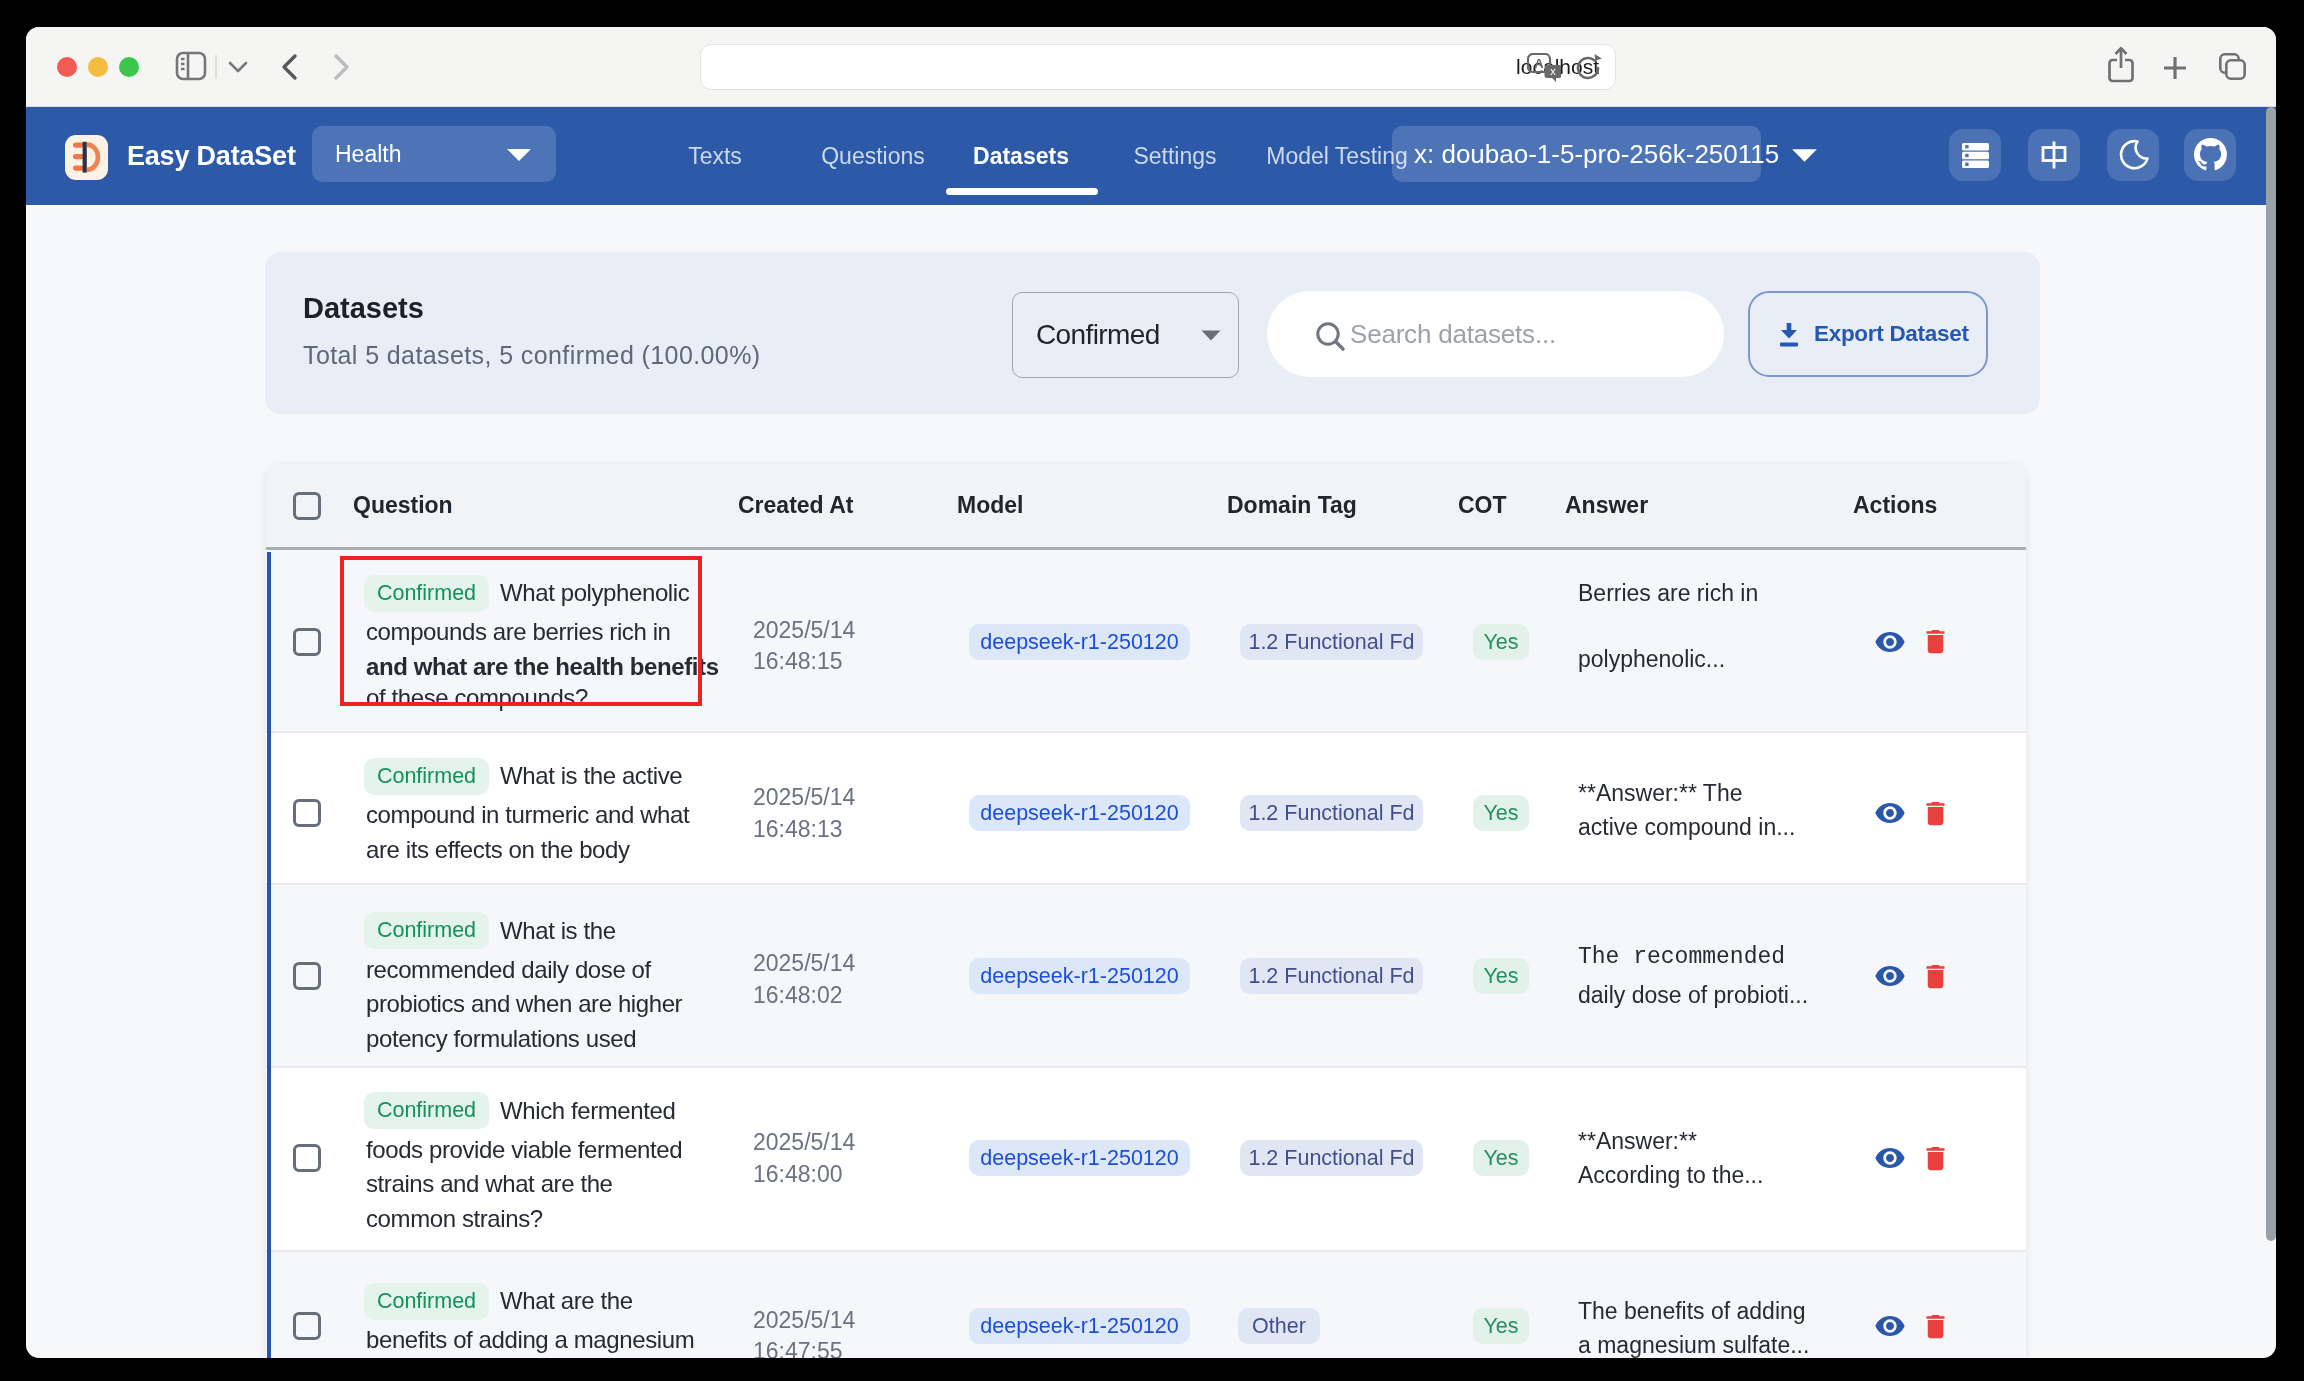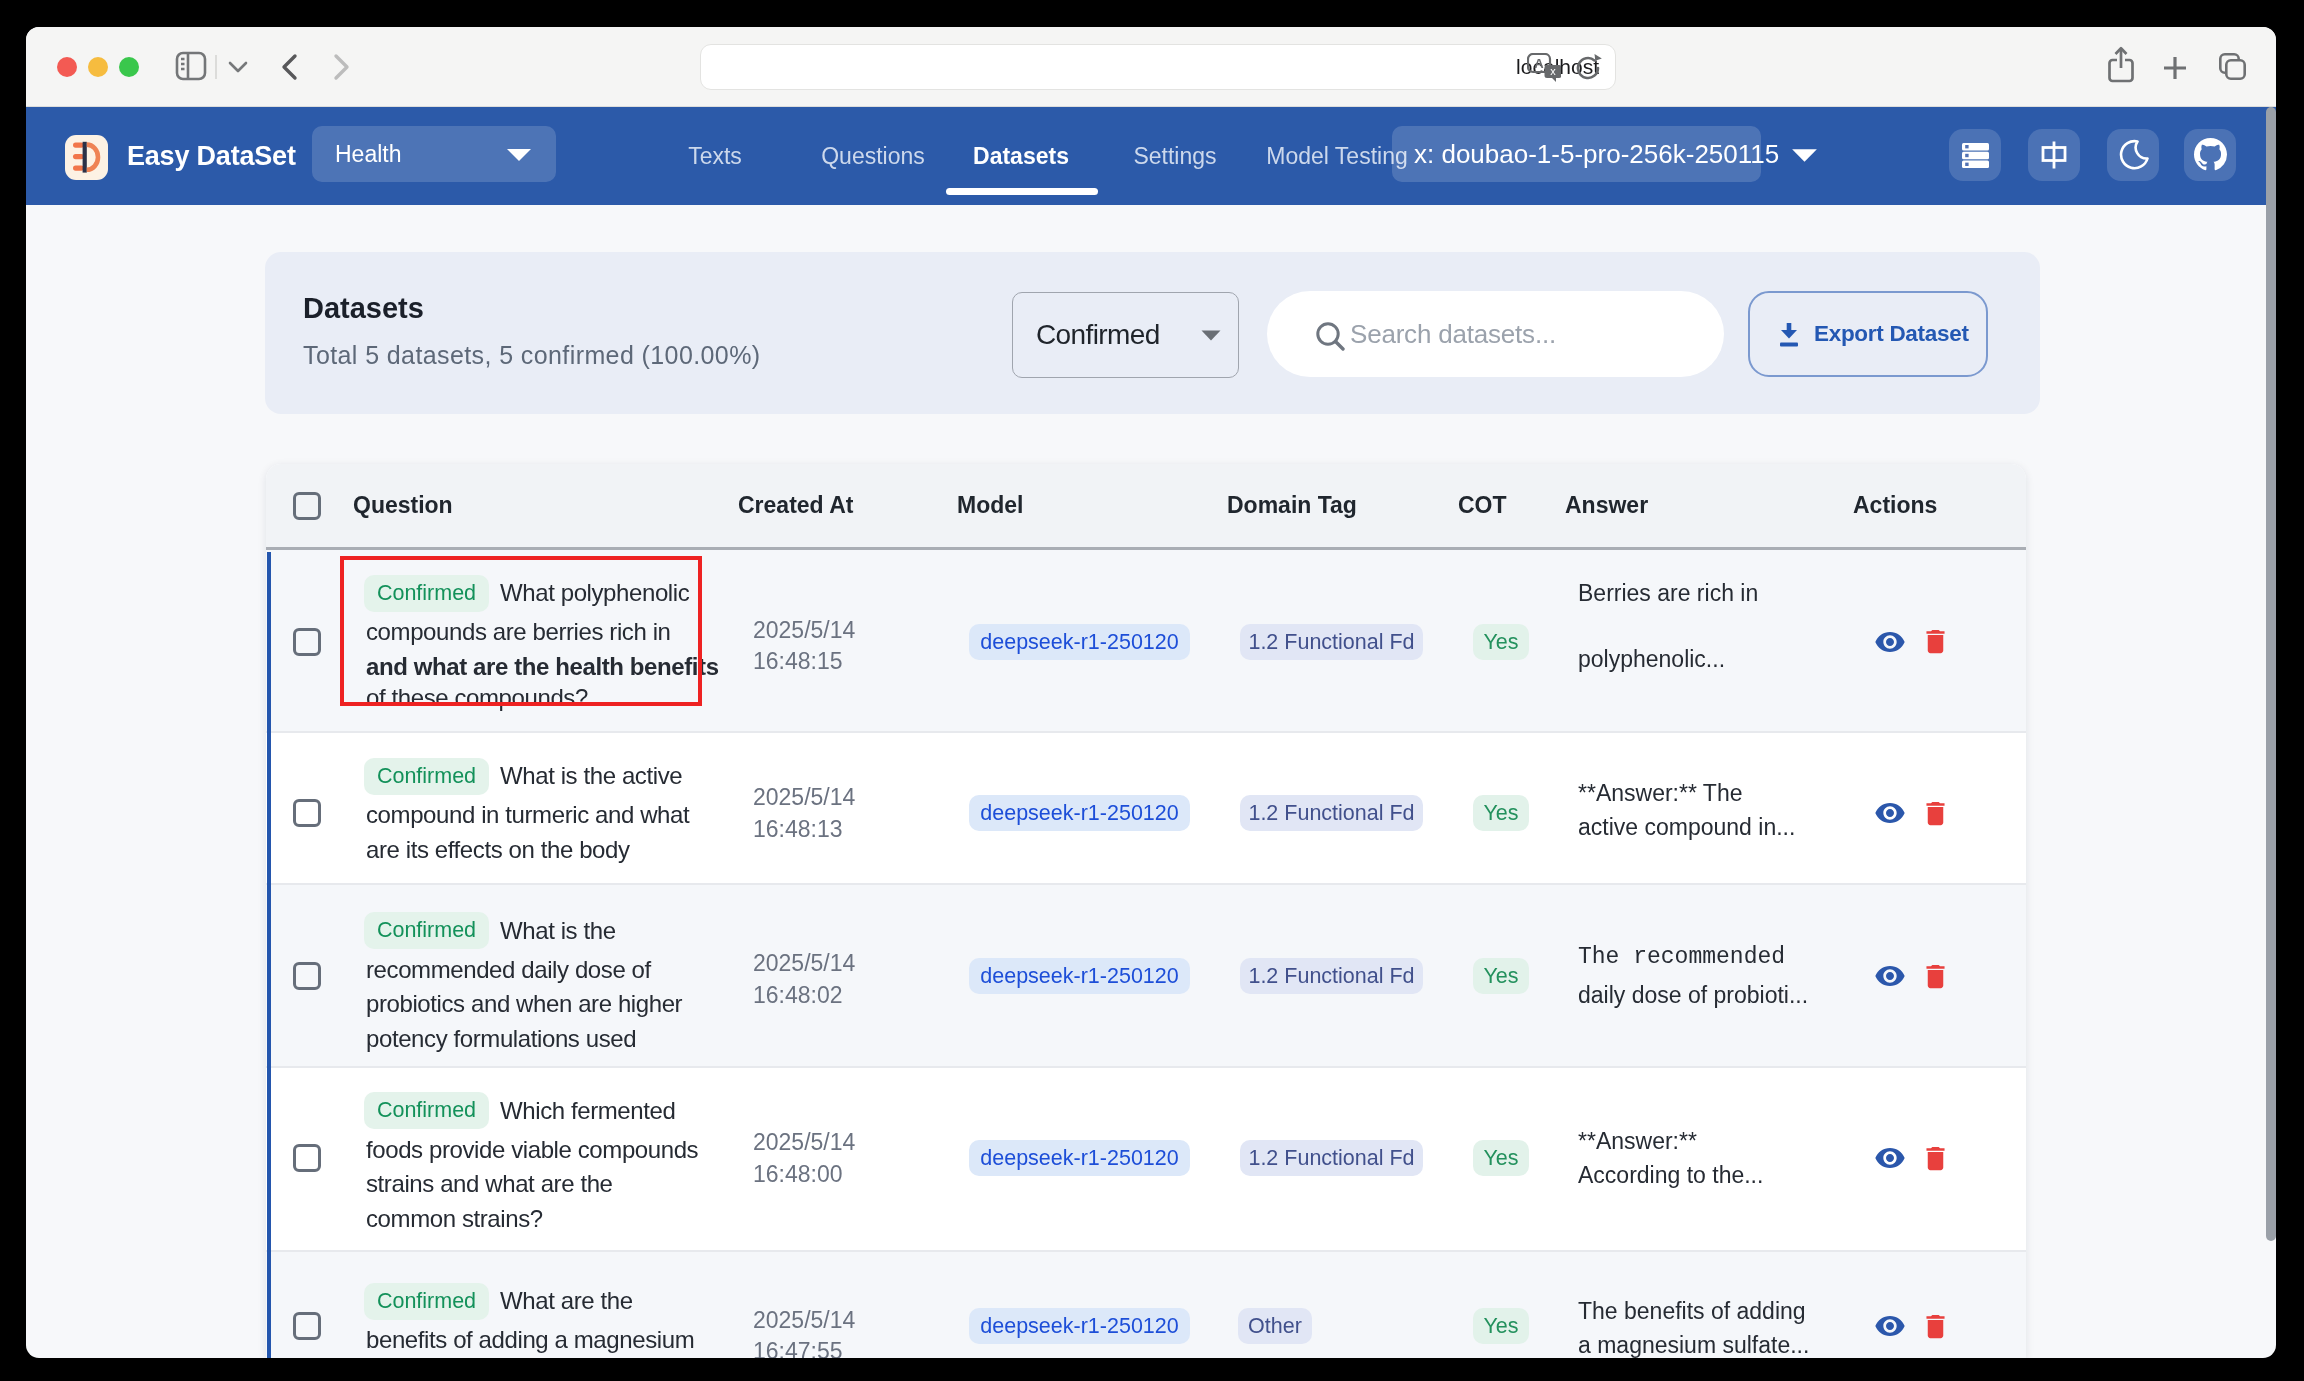--- a/index.html
+++ b/index.html
@@ -280,21 +280,21 @@
   <div class="ans" style="top:950.5px;">daily dose of probioti...</div>
   <svg class="abs" style="left:1848px; top:933px;" width="32" height="32" viewBox="0 0 24 24">
       <path fill="#2b57ab" d="M12 4.5C7 4.5 2.73 7.61 1 12c1.73 4.39 6 7.5 11 7.5s9.27-3.11 11-7.5c-1.73-4.39-6-7.5-11-7.5zM12 17c-2.76 0-5-2.24-5-5s2.24-5 5-5 5 2.24 5 5-2.24 5-5 5zm0-8c-1.66 0-3 1.34-3 3s1.34 3 3 3 3-1.34 3-3-1.34-3-3-3z"></path>
     </svg>
   <svg class="abs" style="left:1894.0px; top:933.5px;" width="31" height="31" viewBox="0 0 24 24">
       <path fill="#e8403d" d="M6 19c0 1.1.9 2 2 2h8c1.1 0 2-.9 2-2V7H6v12zM19 4h-3.5l-1-1h-5l-1 1H5v2h14V4z"></path>
     </svg>
   <div class="cb" style="top:1117px;"></div>
   <div class="cchip" style="top:1065.0px;">Confirmed</div>
   <div class="qline" style="left:474px; top:1064.5px;">Which fermented</div>
-  <div class="qline" style="top:1103.5px;">foods provide viable compounds</div>
+  <div class="qline" style="top:1103.5px;">foods provide viable fermented</div>
   <div class="qline" style="top:1138px;">strains and what are the</div>
   <div class="qline" style="top:1172.5px;">common strains?</div>
   <div class="dt" style="top:1099px;">2025/5/14</div>
   <div class="dt" style="top:1131px;">16:48:00</div>
   <div class="chip mchip" style="top:1113px;">deepseek-r1-250120</div>
   <div class="chip dchip" style="left:1214px; width:183px; top:1113px;">1.2 Functional Fd</div>
   <div class="chip ychip" style="top:1113px;">Yes</div>
   <div class="ans" style="top:1097px;">**Answer:**</div>
   <div class="ans" style="top:1131px;">According to the...</div>
   <svg class="abs" style="left:1848px; top:1115px;" width="32" height="32" viewBox="0 0 24 24">
@@ -303,21 +303,21 @@
   <svg class="abs" style="left:1894.0px; top:1115.5px;" width="31" height="31" viewBox="0 0 24 24">
       <path fill="#e8403d" d="M6 19c0 1.1.9 2 2 2h8c1.1 0 2-.9 2-2V7H6v12zM19 4h-3.5l-1-1h-5l-1 1H5v2h14V4z"></path>
     </svg>
   <div class="cb" style="top:1285px;"></div>
   <div class="cchip" style="top:1255.5px;">Confirmed</div>
   <div class="qline" style="left:474px; top:1255px;">What are the</div>
   <div class="qline" style="top:1294px;">benefits of adding a magnesium</div>
   <div class="dt" style="top:1277px;">2025/5/14</div>
   <div class="dt" style="top:1308px;">16:47:55</div>
   <div class="chip mchip" style="top:1281px;">deepseek-r1-250120</div>
-  <div class="chip dchip" style="left:1212px; width:74px; top:1281px;">Other</div>
+  <div class="chip dchip" style="left:1212px; width:82px; top:1281px;">Other</div>
   <div class="chip ychip" style="top:1281px;">Yes</div>
   <div class="ans" style="top:1267px;">The benefits of adding</div>
   <div class="ans" style="top:1301px;">a magnesium sulfate...</div>
   <svg class="abs" style="left:1848px; top:1283px;" width="32" height="32" viewBox="0 0 24 24">
       <path fill="#2b57ab" d="M12 4.5C7 4.5 2.73 7.61 1 12c1.73 4.39 6 7.5 11 7.5s9.27-3.11 11-7.5c-1.73-4.39-6-7.5-11-7.5zM12 17c-2.76 0-5-2.24-5-5s2.24-5 5-5 5 2.24 5 5-2.24 5-5 5zm0-8c-1.66 0-3 1.34-3 3s1.34 3 3 3 3-1.34 3-3-1.34-3-3-3z"></path>
     </svg>
   <svg class="abs" style="left:1894.0px; top:1283.5px;" width="31" height="31" viewBox="0 0 24 24">
       <path fill="#e8403d" d="M6 19c0 1.1.9 2 2 2h8c1.1 0 2-.9 2-2V7H6v12zM19 4h-3.5l-1-1h-5l-1 1H5v2h14V4z"></path>
     </svg>
 

